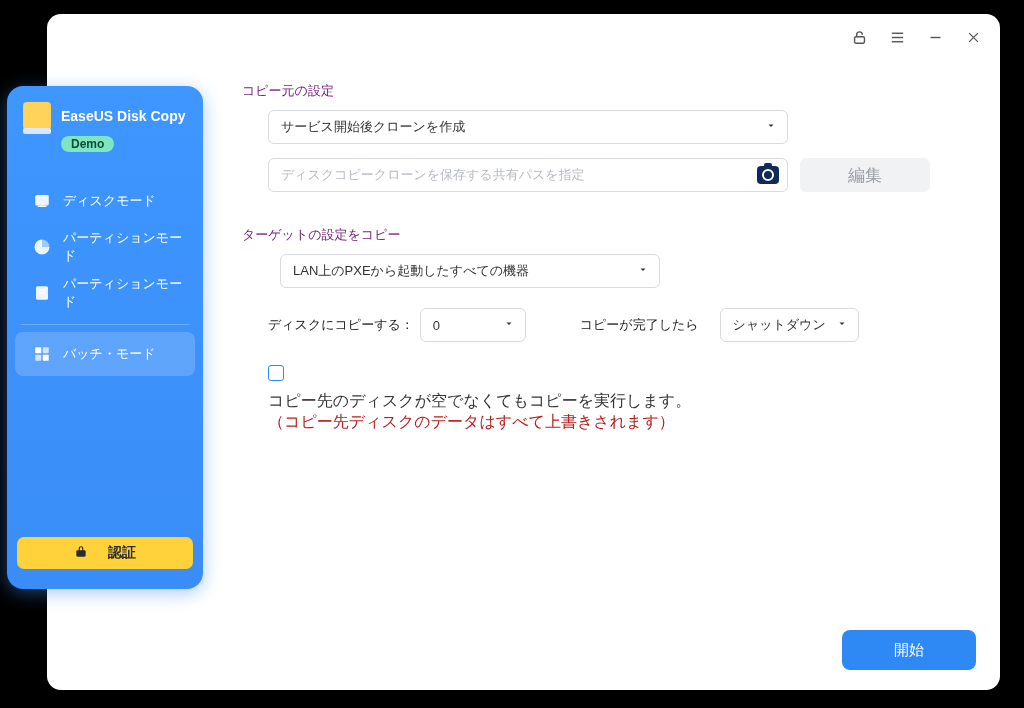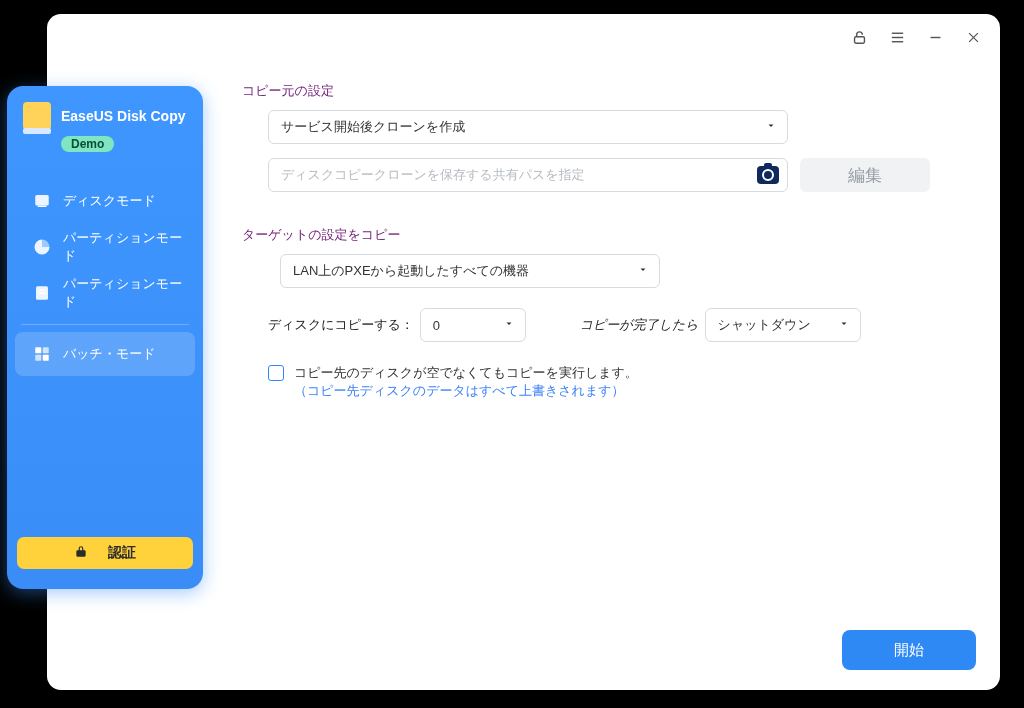--- a/index.html
+++ b/index.html
@@ -176,37 +176,37 @@
   .select-2 { width: 380px; margin-left: 40px; }
 
   .row-options {
     margin: 20px 0 0 28px;
     display: flex; align-items: center; gap: 4px;
     font-size: 13px; color: #222;
   }
   .label-copy-to { margin-right: 2px; }
   .select-small { width: 106px; }
   .spacer { width: 46px; }
-  .label-after { margin-right: 2px; font-style: italic; }
-  .select-medium { width: 156px; }
+  .label-after { margin-right: 17px; }
+  .select-medium { width: 139px; }
 
   .check-row {
     margin: 22px 0 0 28px;
     display: flex; align-items: flex-start; gap: 10px;
-    font-size: 13px; color: #333;
+    font-size: 16px; color: #333; flex-direction: column;
   }
   .checkbox {
     width: 16px; height: 16px;
     border: 1.5px solid #2f89f5;
     border-radius: 3px;
     flex: none; margin-top: 1px;
     cursor: pointer;
   }
   .check-text .sub {
-    display: block; color: #3b82f6;
+    display: block; color: #b91c1c;
   }
 
   
   .start-btn {
     position: absolute;
     right: 24px; bottom: 20px;
     width: 134px; height: 40px;
     background: #2f89f5;
     color: #fff; font-size: 15px; font-weight: 400;
     border-radius: 8px;

